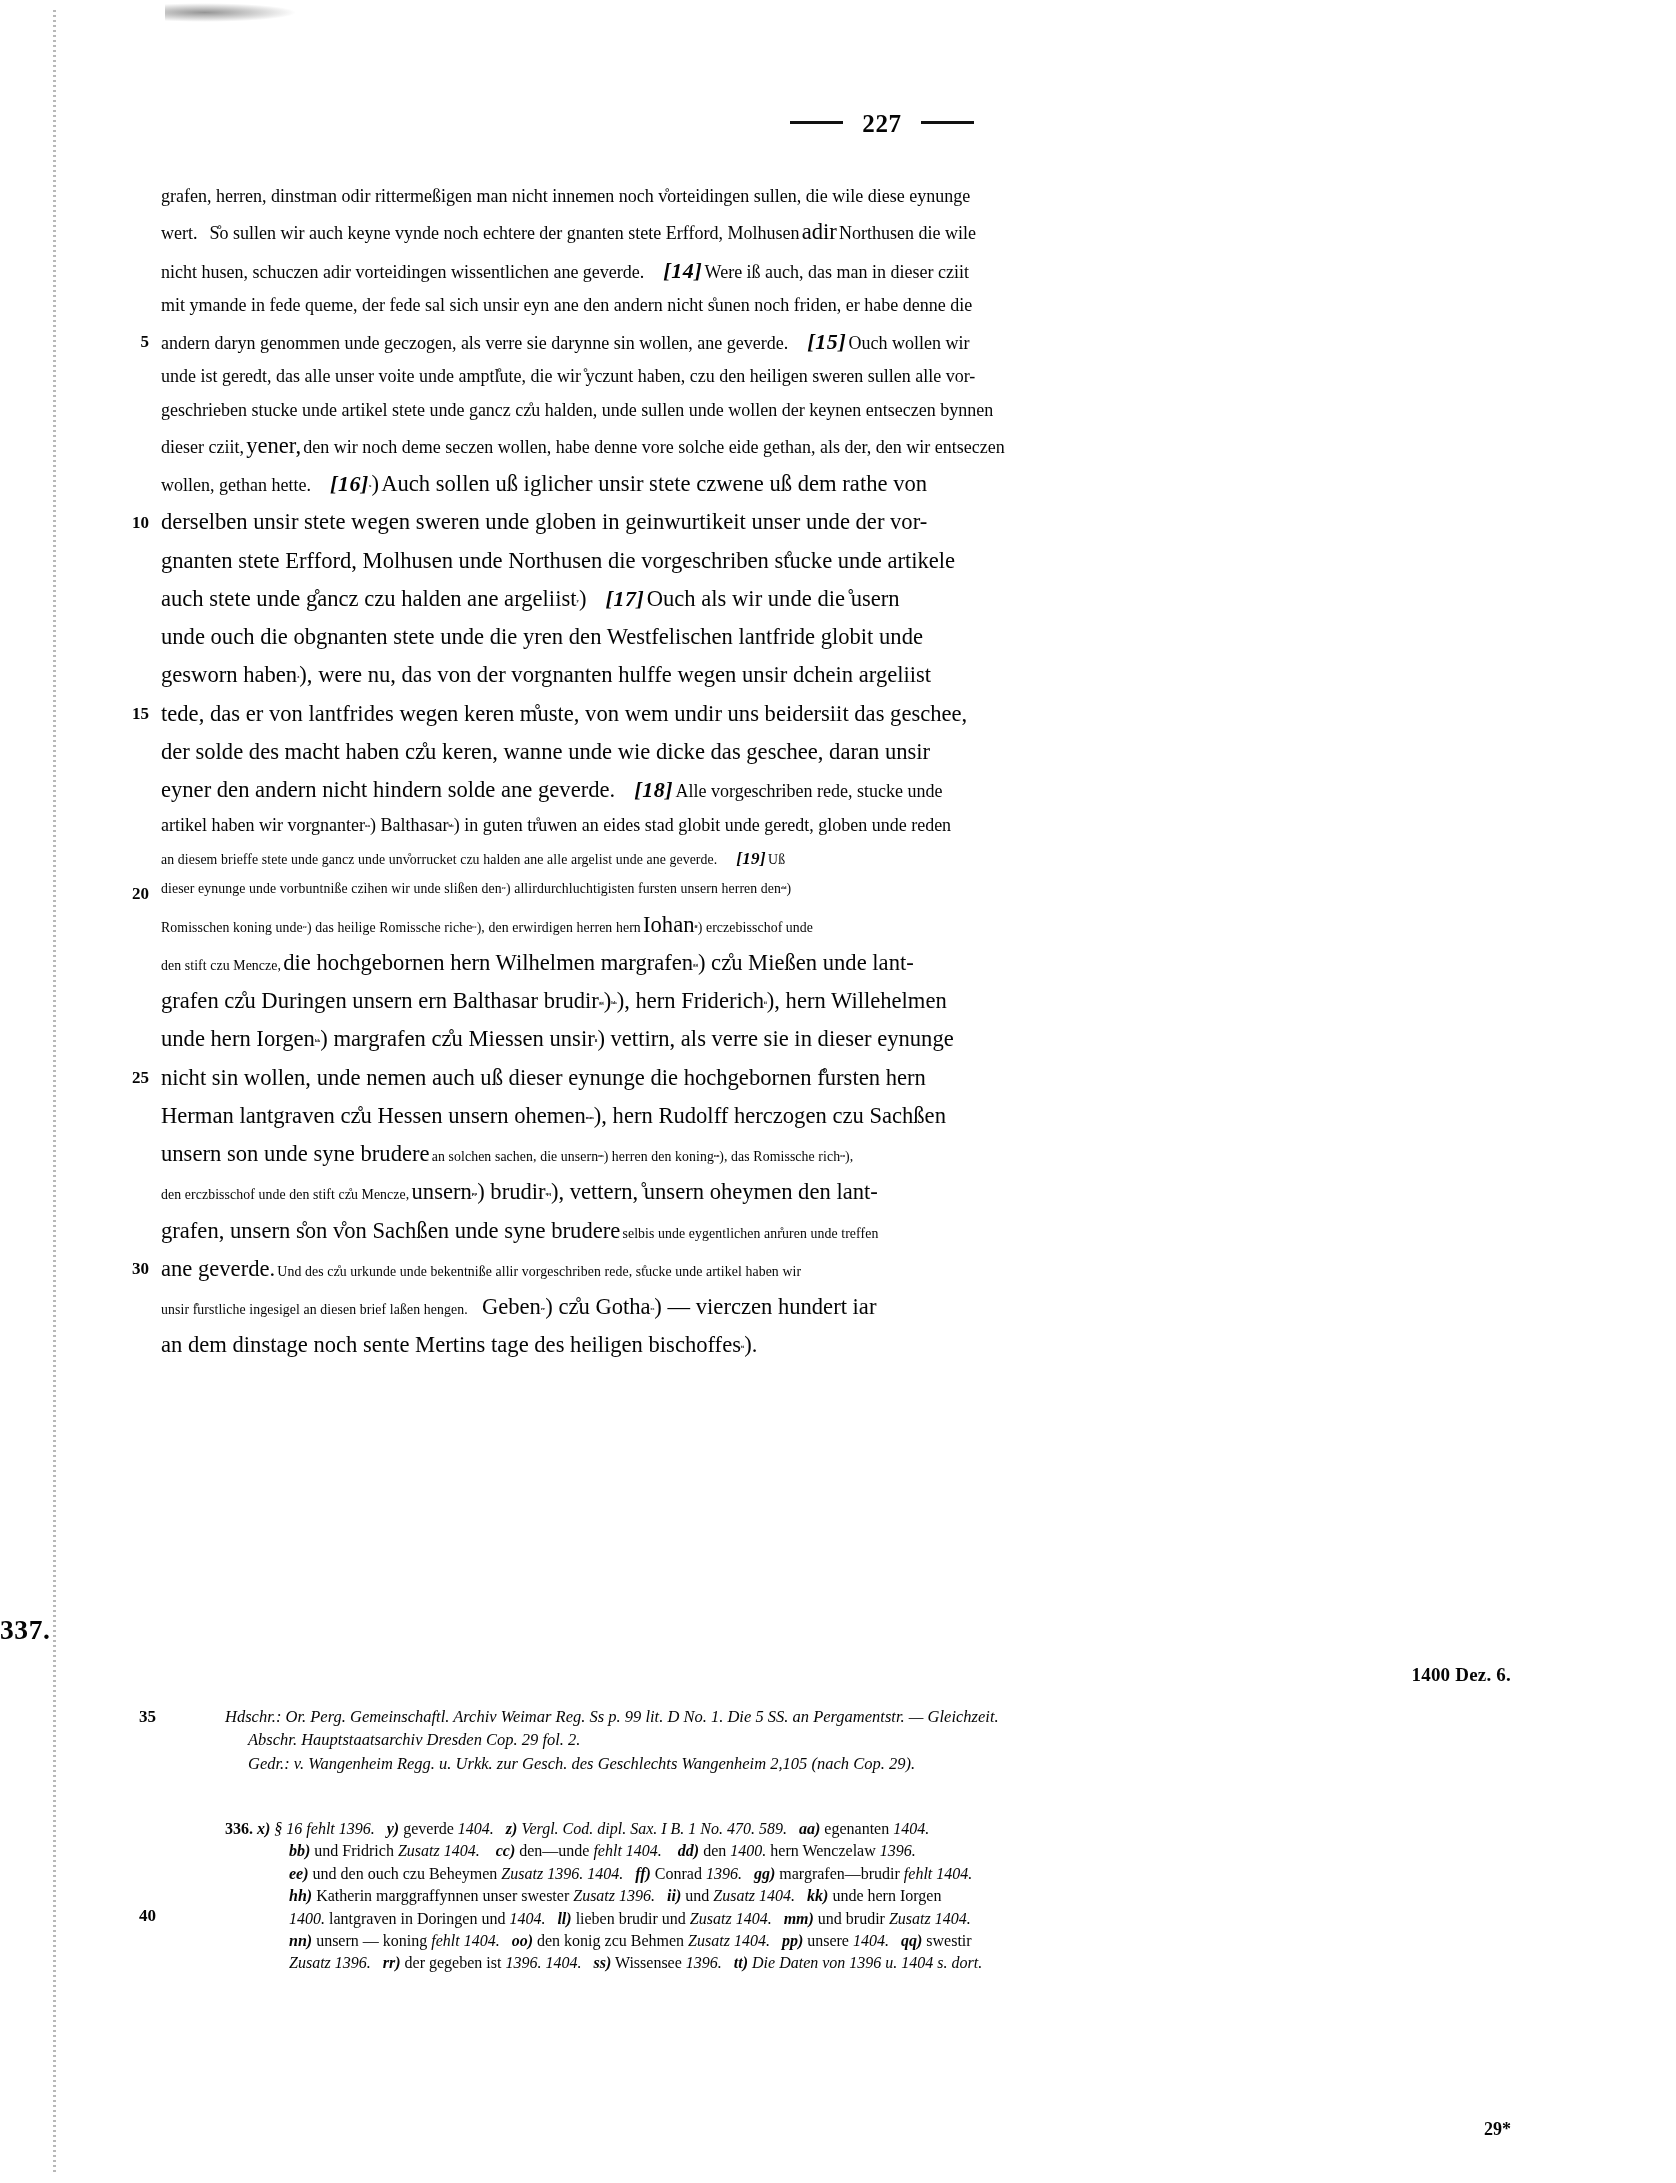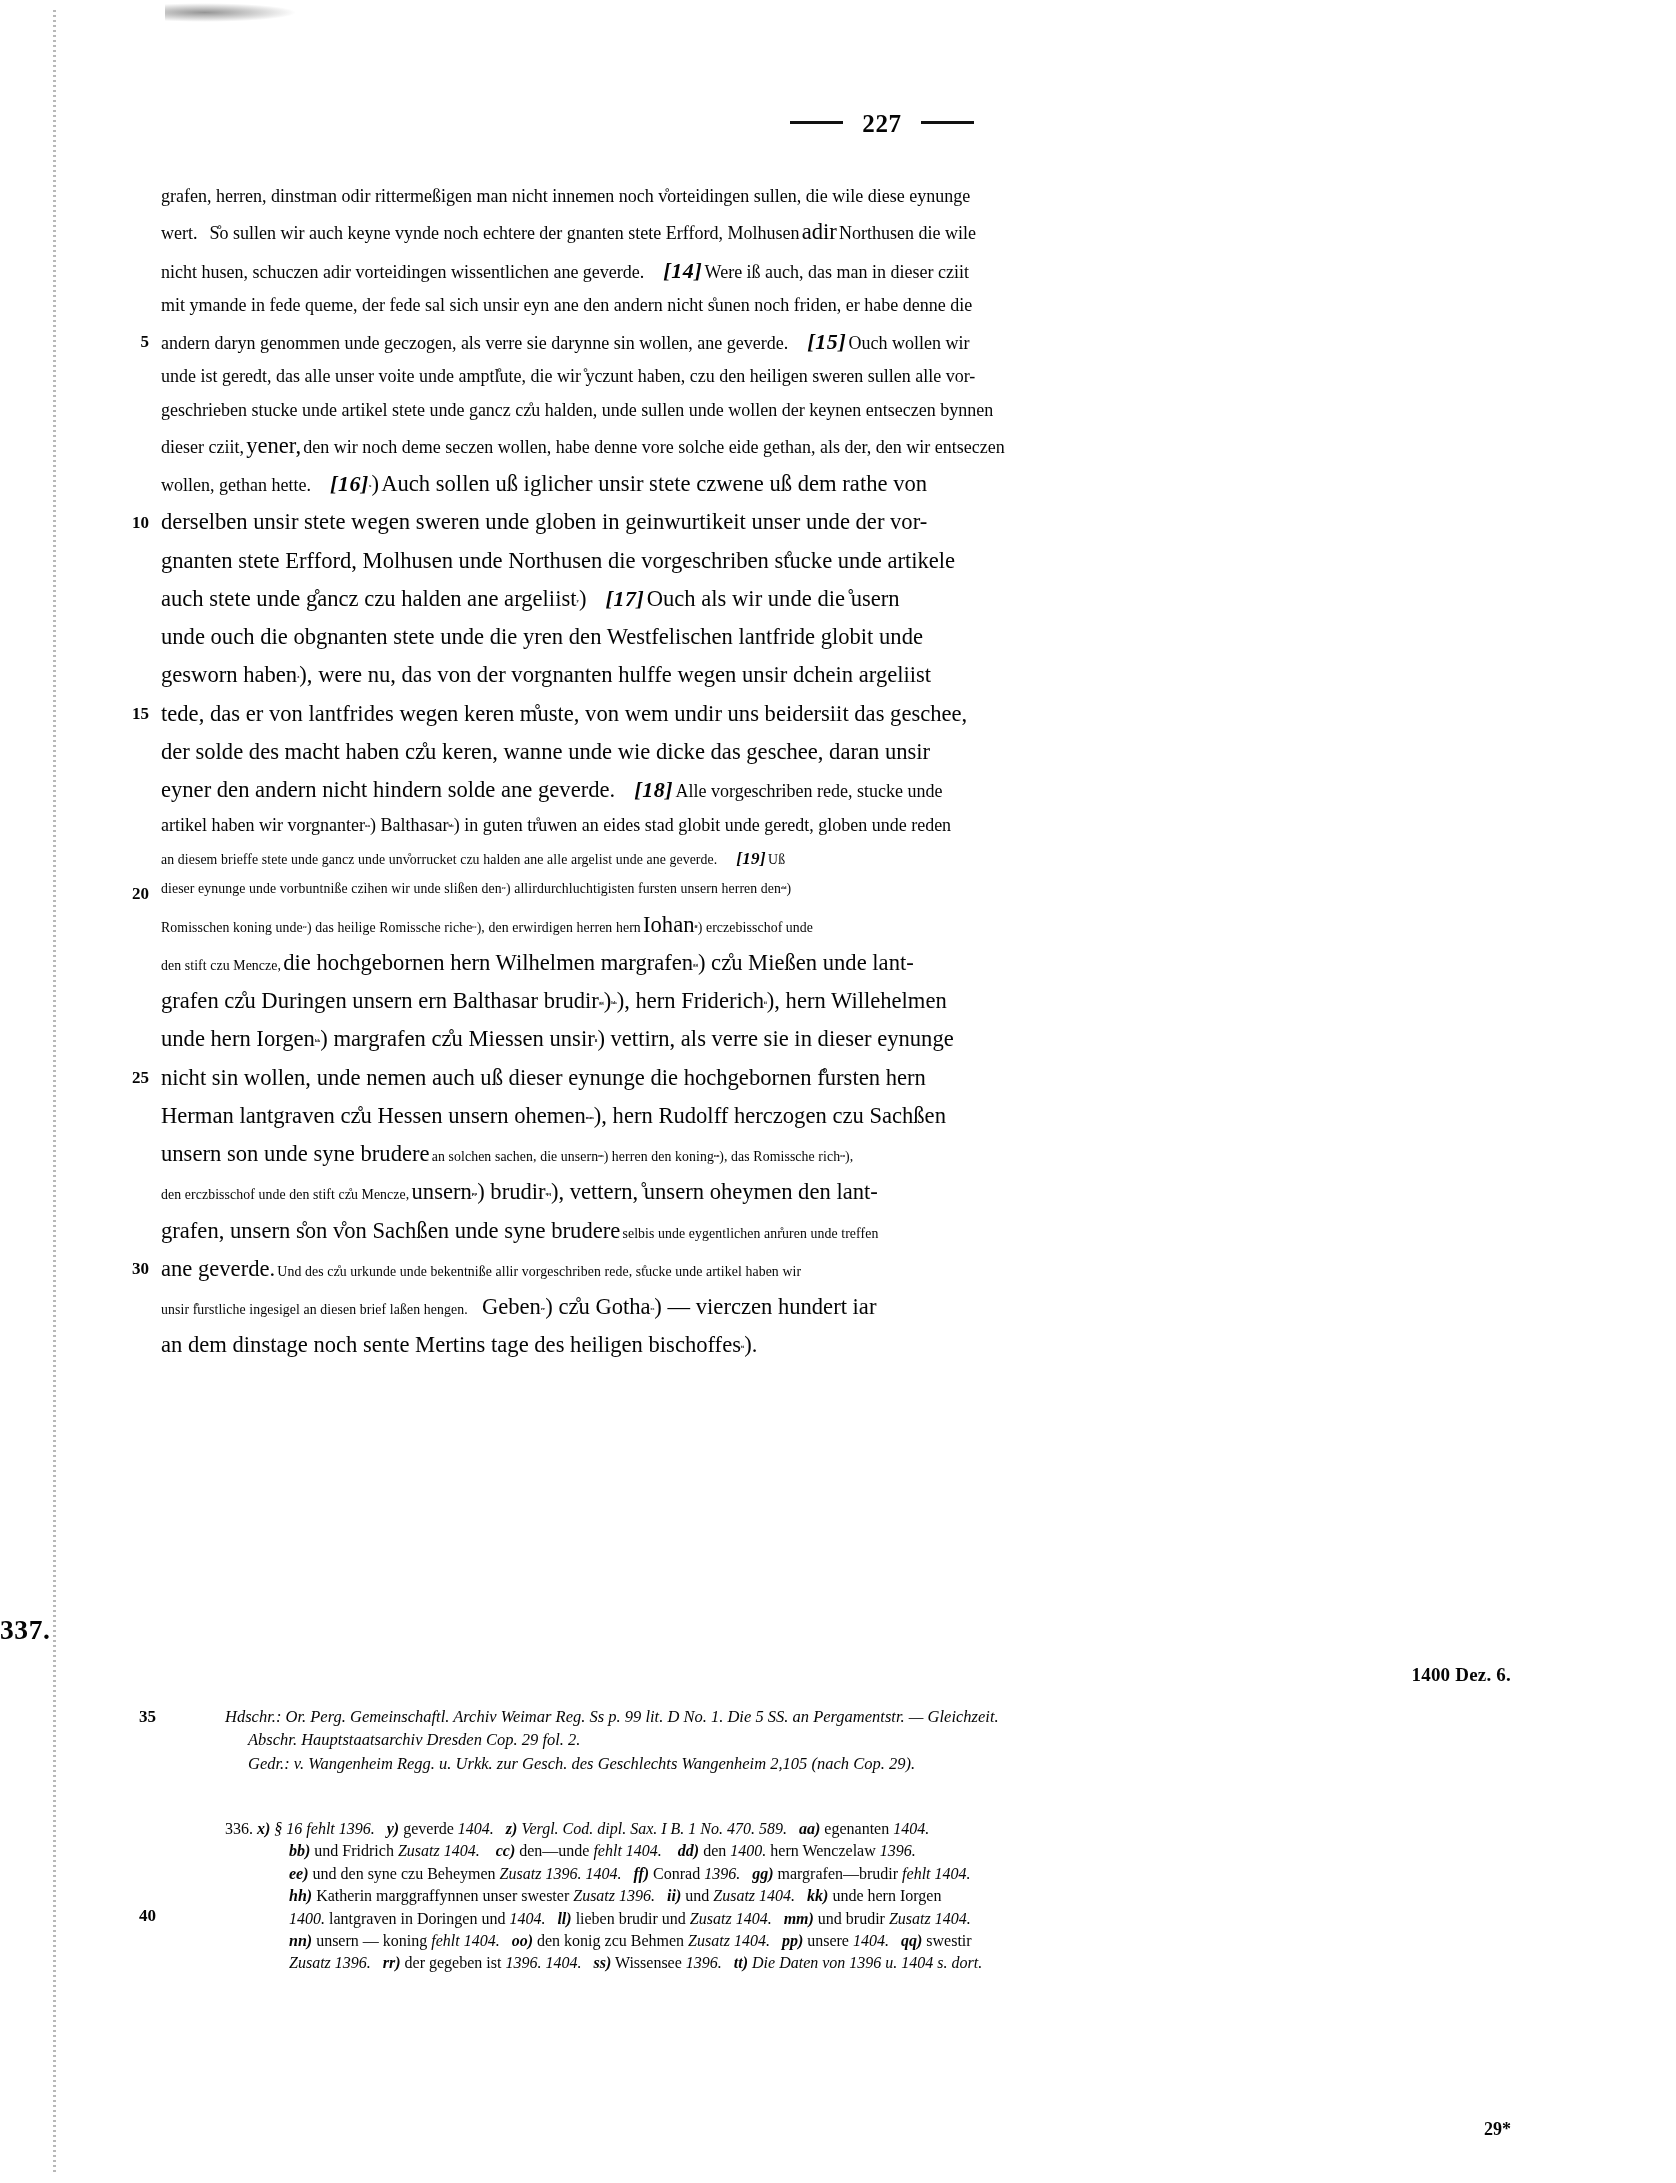--- a/index.html
+++ b/index.html
@@ -80,21 +80,21 @@
     position:absolute; left:225px; top:1705px; width:1283px;
     font-style:italic; font-size:16.5px; line-height:1.42;
   }
   .apparatus .ind { display:block; padding-left:23px; }
 
   
   .footnotes {
     position:absolute; left:225px; top:1818px; width:1289px;
     font-size:16px; line-height:1.40; text-align:justify;
   }
-  .footnotes b { font-weight:normal; font-style:normal; }
+  .footnotes b { font-weight:bold; font-style:normal; }
   .footnotes i { font-style:italic; }
   .fnrow { display:block; }
   .fnrow.ind { padding-left:64px; }
   .fnmark { font-style:italic; font-weight:bold; }
 
   
   .marginnum {
     position:absolute; width:39px; text-align:right;
     font-size:17px; font-weight:bold;
   }
@@ -288,21 +288,21 @@
       <i class="fnmark">y)</i><span> geverde </span><i>1404.</i>&nbsp;&nbsp;
       <i class="fnmark">z)</i><i> Vergl. Cod. dipl. Sax. I B. 1 No. 470. 589.</i>&nbsp;&nbsp;
       <i class="fnmark">aa)</i><span> egenanten </span><i>1404.</i>
     </span>
     <span class="fnrow ind">
       <i class="fnmark">bb)</i><span> und Fridrich </span><i>Zusatz 1404.</i>&nbsp;&nbsp;&nbsp;
       <i class="fnmark">cc)</i><span> den—unde </span><i>fehlt 1404.</i>&nbsp;&nbsp;&nbsp;
       <i class="fnmark">dd)</i><span> den </span><i>1400.</i><span> hern Wenczelaw </span><i>1396.</i>
     </span>
     <span class="fnrow ind">
-      <i class="fnmark">ee)</i><span> und den syne czu Beheymen </span><i>Zusatz 1396. 1404.</i>&nbsp;&nbsp;
+      <i class="fnmark">ee)</i><span> und den ouch czu Beheymen </span><i>Zusatz 1396. 1404.</i>&nbsp;&nbsp;
       <i class="fnmark">ff)</i><span> Conrad </span><i>1396.</i>&nbsp;&nbsp;
       <i class="fnmark">gg)</i><span> margrafen—brudir </span><i>fehlt 1404.</i>
     </span>
     <span class="fnrow ind">
       <i class="fnmark">hh)</i><span> Katherin marggraffynnen unser swester </span><i>Zusatz 1396.</i>&nbsp;&nbsp;
       <i class="fnmark">ii)</i><span> und </span><i>Zusatz 1404.</i>&nbsp;&nbsp;
       <i class="fnmark">kk)</i><span> unde hern Iorgen</span>
     </span>
     <span class="fnrow ind">
       <i>1400.</i><span> lantgraven in Doringen und </span><i>1404.</i>&nbsp;&nbsp;

